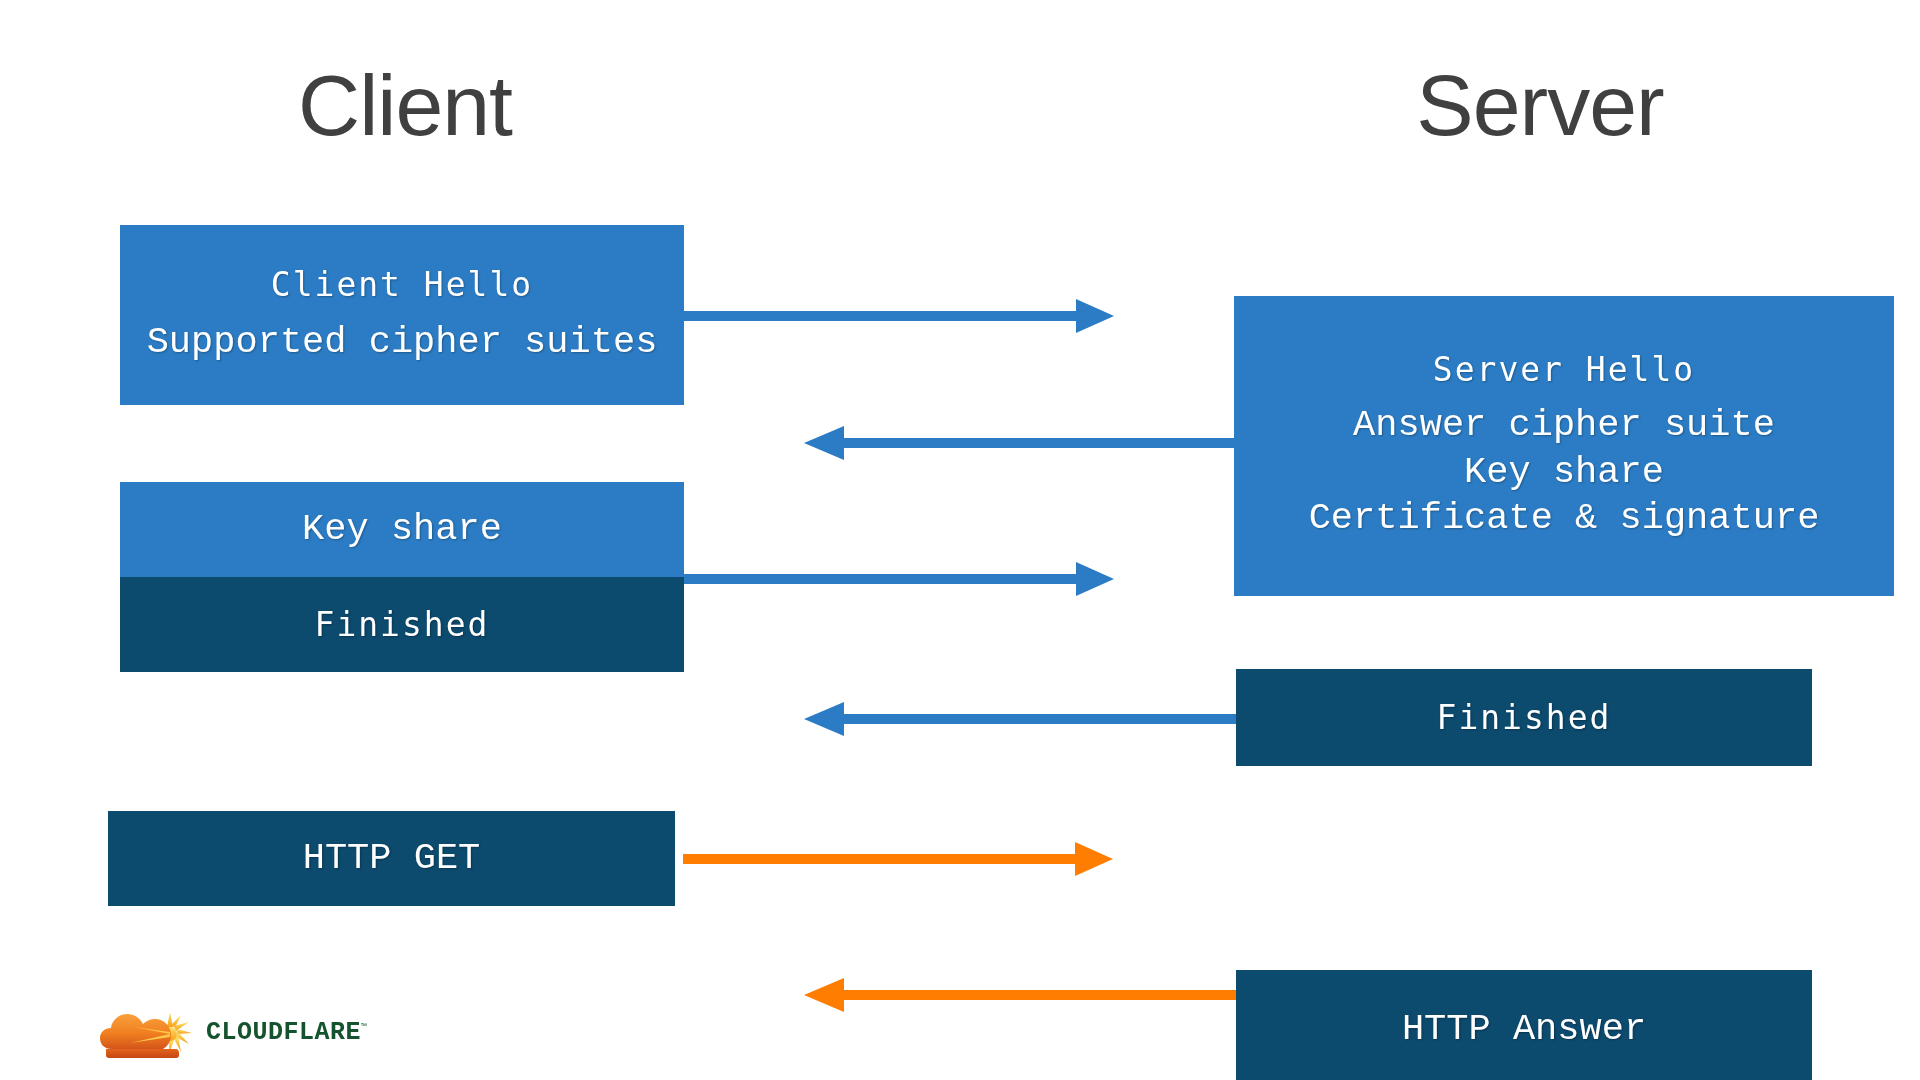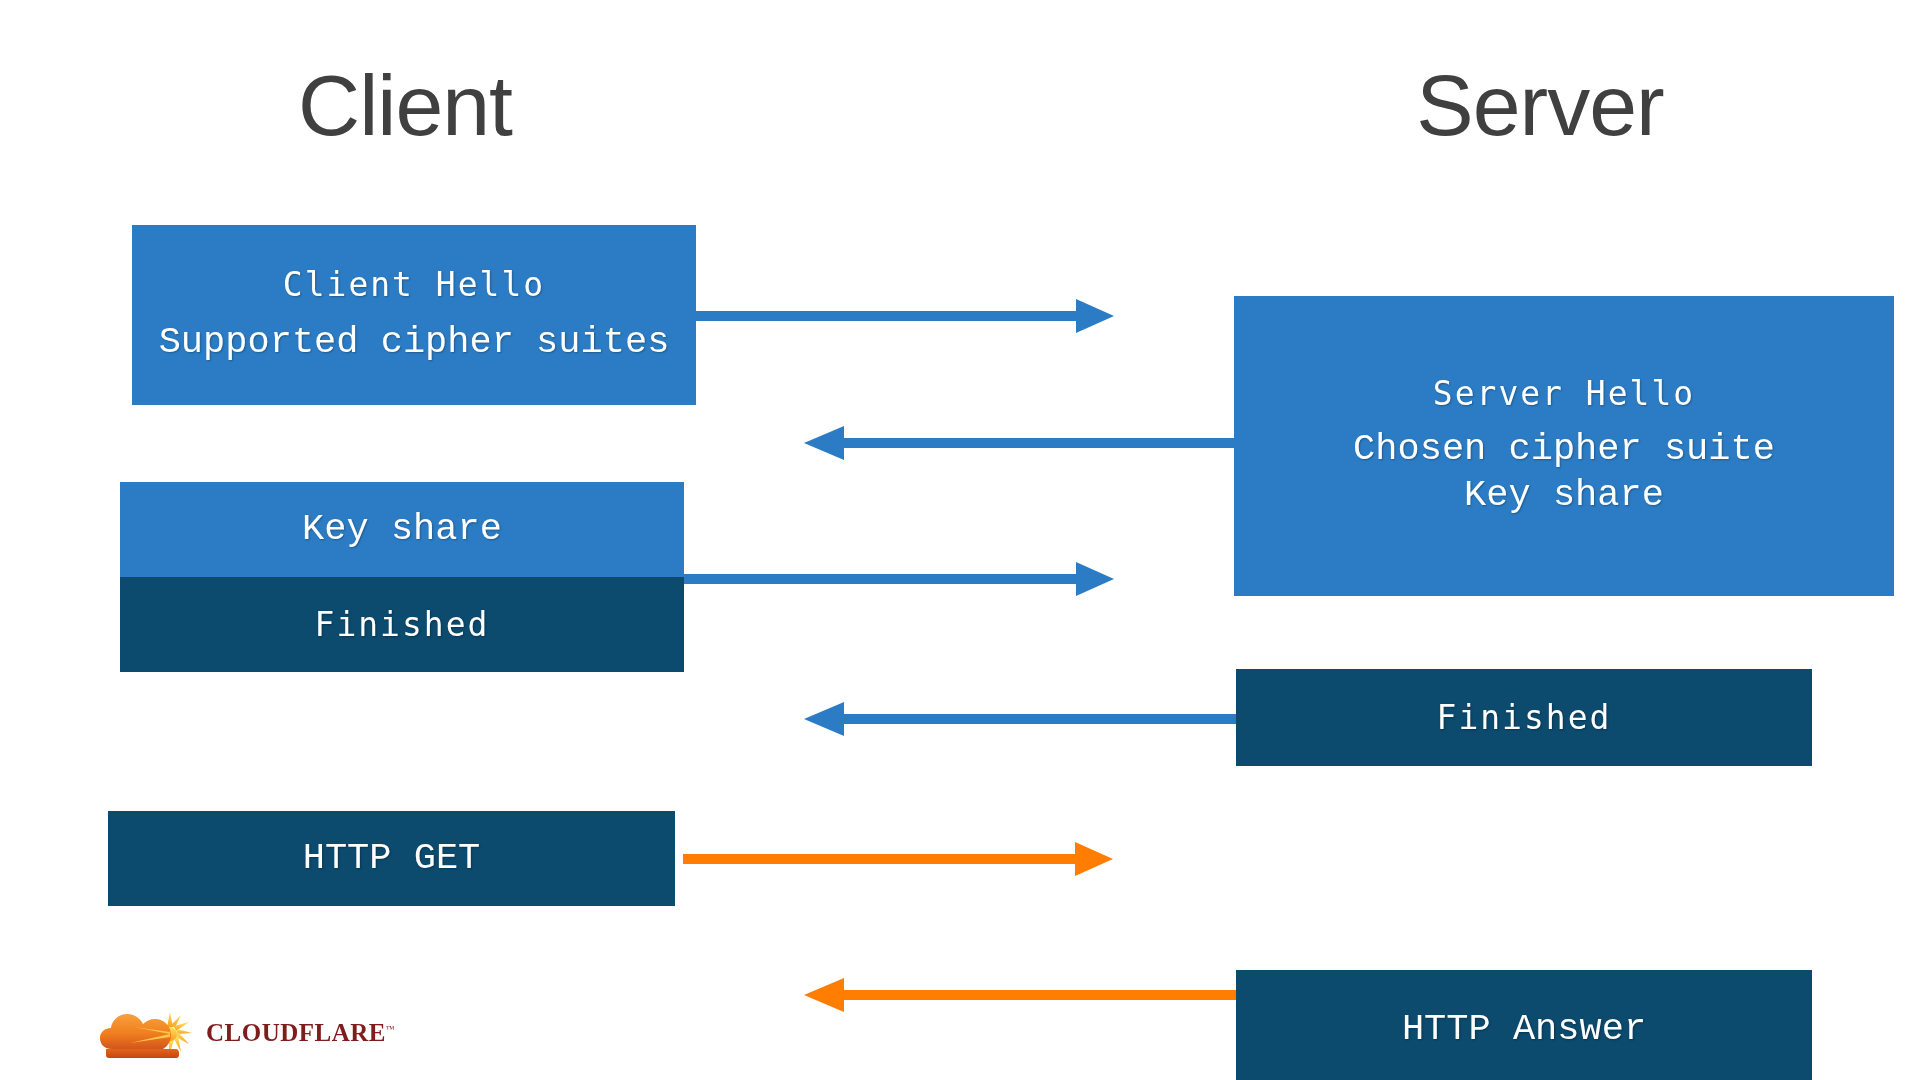--- a/index.html
+++ b/index.html
@@ -62,21 +62,21 @@
   .line-sans {
     font-family: Liberation Mono, monospace;
     font-size: 37px;
     font-weight: 400;
     line-height: 1.20;
     text-shadow: 1px 1px 2px rgba(0,0,0,0.28);
     white-space: nowrap;
   }
 
   
-  #box-client-hello   { left:120px;  top:225px; width:564px; height:180px; gap:16px;margin-left:12px; }
+  #box-client-hello   { left:120px;  top:225px; width:564px; height:180px; gap:16px; }
   #box-client-keyshare{ left:120px;  top:482px; width:564px; height:95px;  }
   #box-client-finished{ left:120px;  top:577px; width:564px; height:95px;  }
   #box-client-httpget { left:108px;  top:811px; width:567px; height:95px;  }
 
   #box-server-hello   { left:1234px; top:296px; width:660px; height:300px; gap:14px; }
   #box-server-finished{ left:1236px; top:669px; width:576px; height:97px;  }
   #box-server-answer  { left:1236px; top:970px; width:576px; height:118px;  }
 
   #box-server-hello .stack {
     display: flex; flex-direction: column; align-items: center; gap: 2px;
@@ -91,24 +91,24 @@
     left: 100px;
     top: 1005px;
     width: 250px;
     height: 55px;
     display: flex;
     align-items: center;
     gap: 10px;
   }
   #cf-logo .cf-mark { width: 96px; height: 52px; flex: none; }
   #cf-logo .cf-word {
-    font-family: Liberation Serif, serif;
+    font-family: Liberation Mono, monospace;
     font-size: 25px;
     font-weight: 700;
-    color: #7f1d1d;
+    color: #14532d;
     letter-spacing: 0.5px;
     white-space: nowrap;
     position: relative;
   }
   #cf-logo .cf-word .tm {
     font-size: 9px;
     vertical-align: super;
     font-weight: 400;
   }
 </style>
@@ -158,22 +158,23 @@
     <div class="line-mono">Finished</div>
   </div>
 
   <div class="msg-box orange" id="box-client-httpget">
     <div class="line-sans">HTTP GET</div>
   </div>
 
   <div class="msg-box blue" id="box-server-hello">
     <div class="line-mono">Server Hello</div>
     <div class="stack">
-      <div class="line-sans">Chosen cipher suite</div>
+      <div class="line-sans">Answer cipher suite</div>
       <div class="line-sans">Key share</div>
+      <div class="line-sans">Certificate &amp; signature</div>
     </div>
   </div>
 
   <div class="msg-box orange" id="box-server-finished">
     <div class="line-mono">Finished</div>
   </div>
 
   <div class="msg-box orange" id="box-server-answer">
     <div class="line-sans">HTTP Answer</div>
   </div>

